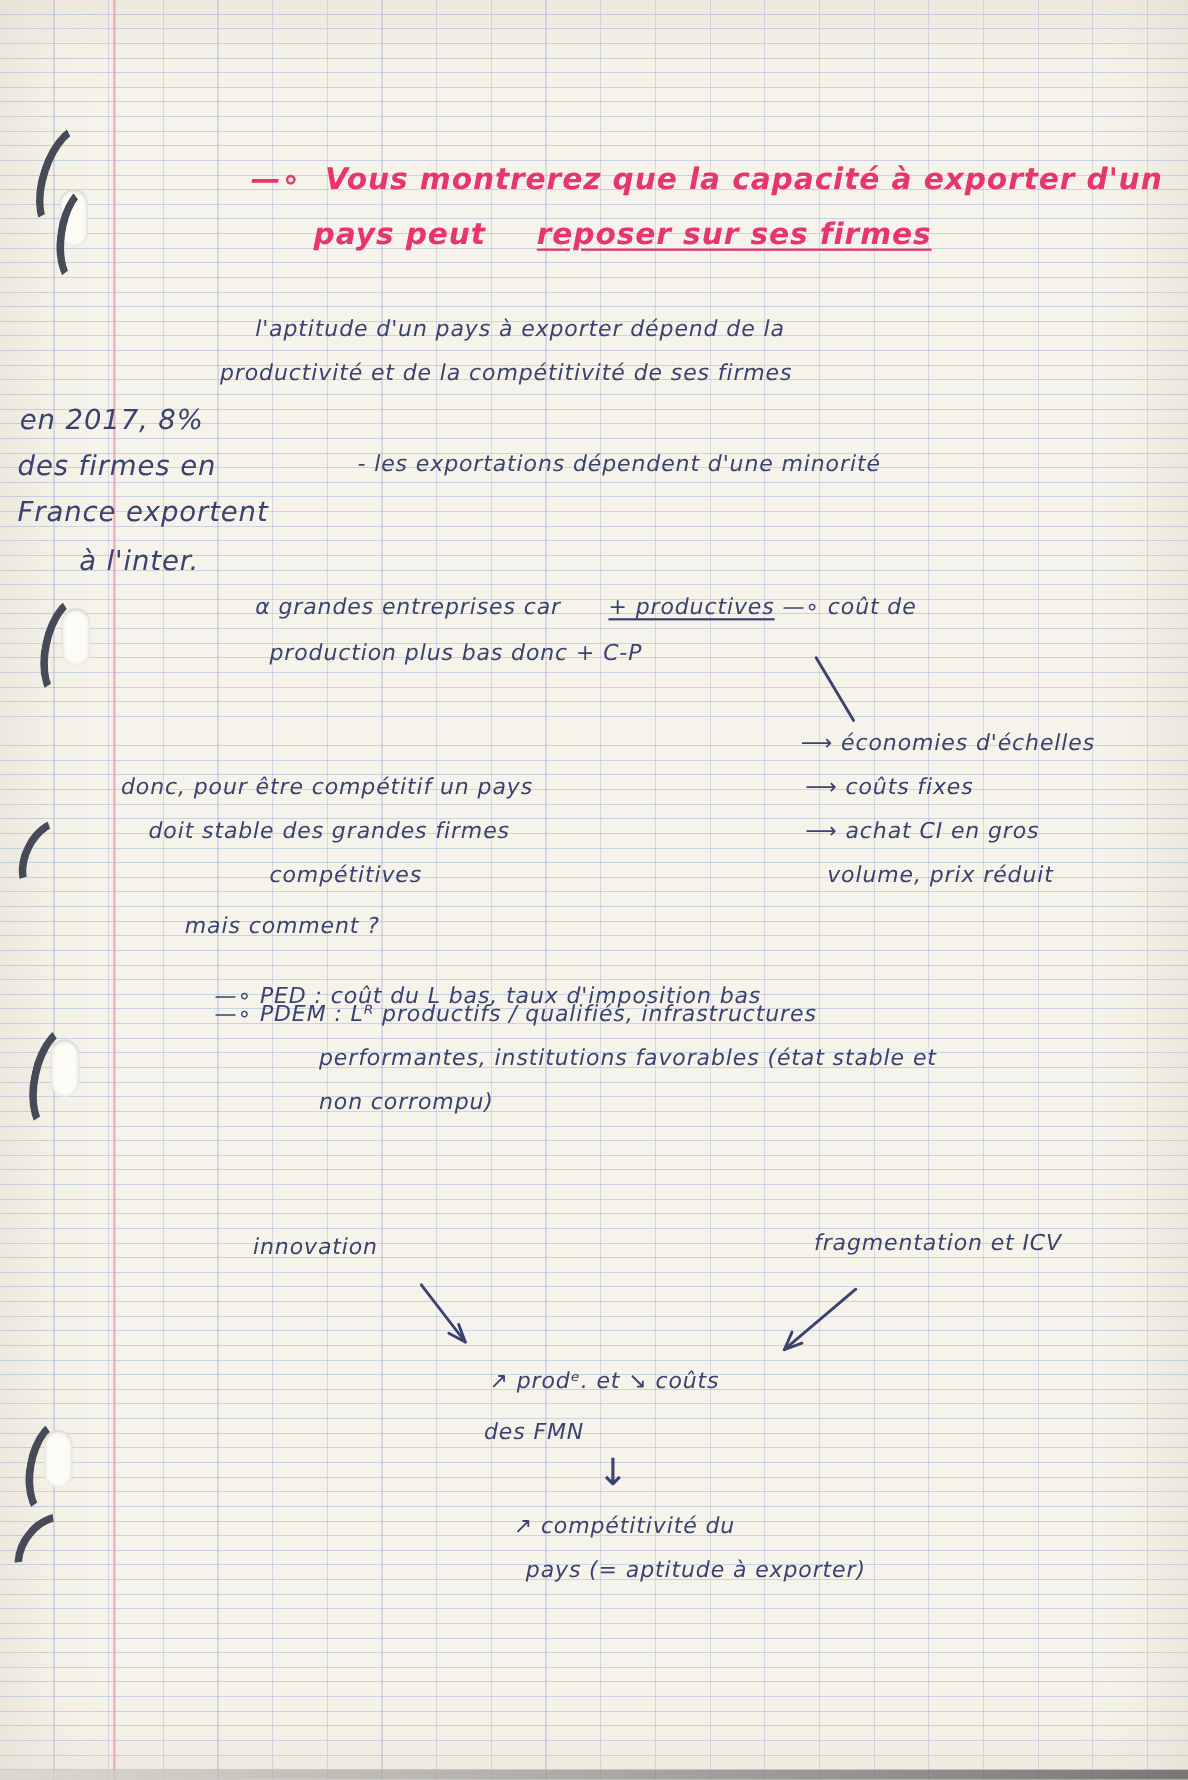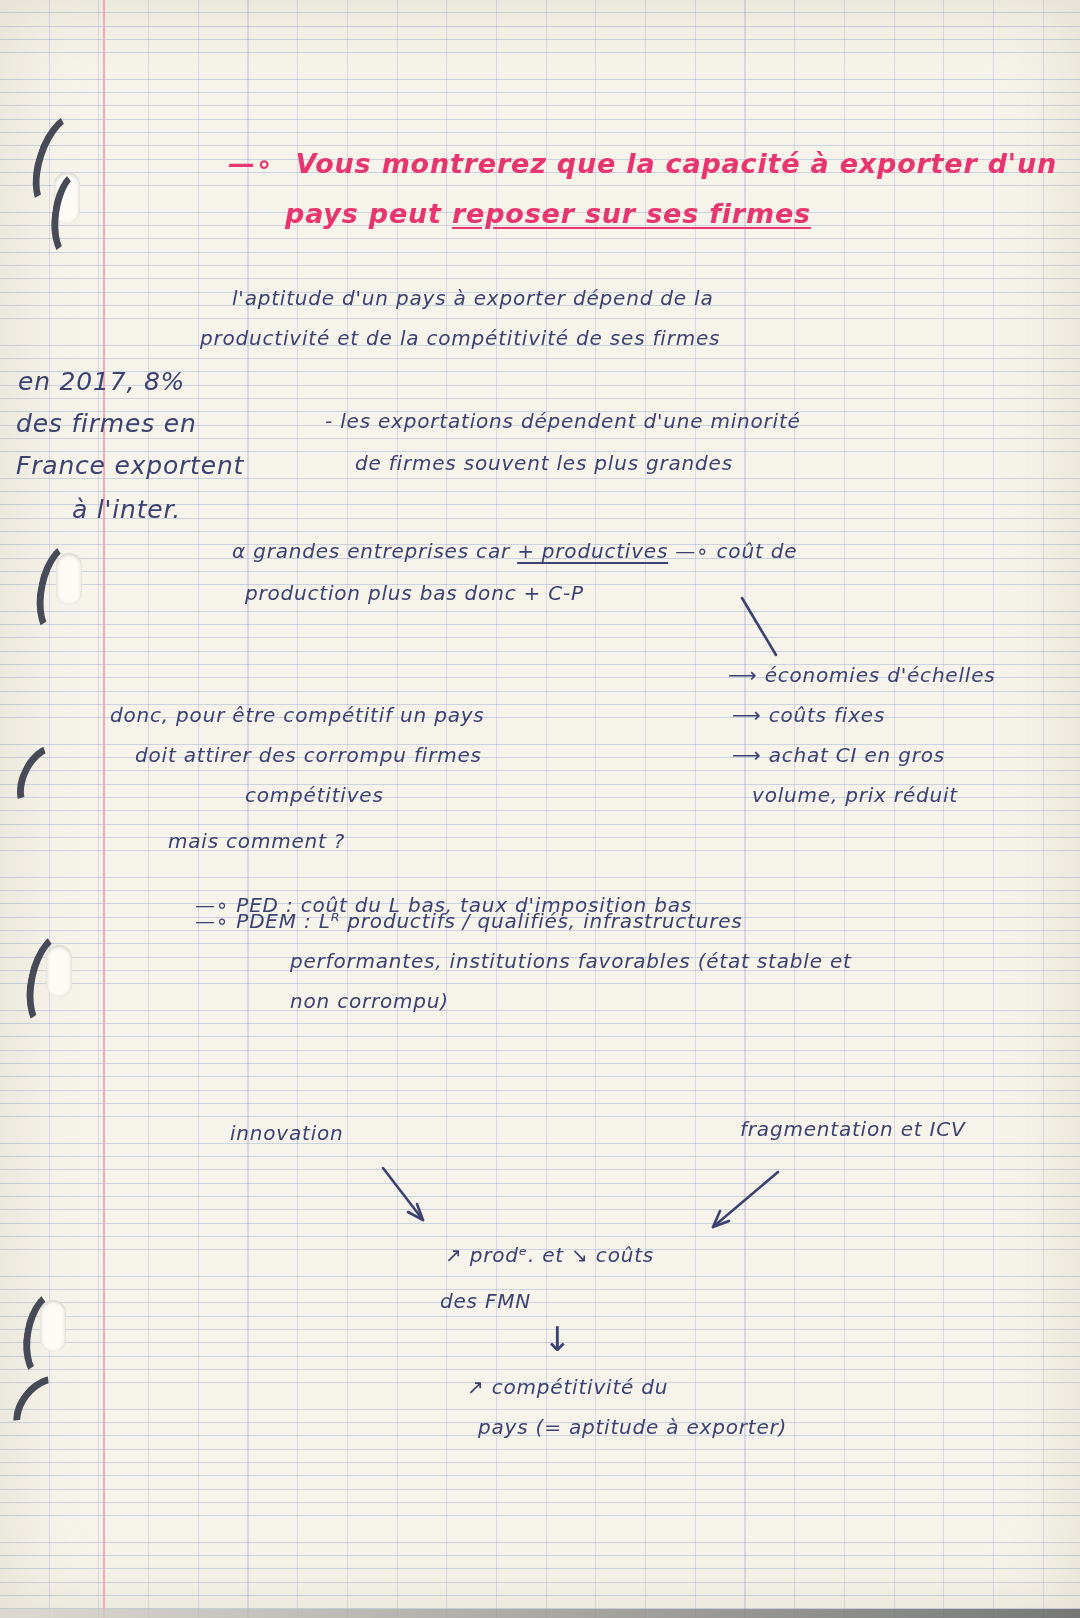--- a/index.html
+++ b/index.html
@@ -23,21 +23,21 @@
     position:absolute;left:103px;top:0;bottom:0;width:2px;
     background:#ec9fb2;opacity:.85;
   }
   .hw{
     position:absolute;white-space:nowrap;
     font-style:italic;letter-spacing:0.8px;line-height:1.15;
   }
   .blue{color:#3b4270;font-size:20px;}
   .pink{color:#e7356f;font-size:27px;font-weight:bold;}
   .mnote{font-size:25px;}
-  .u{text-decoration:underline;text-underline-offset:4px;}
+  .u{text-decoration:underline;text-underline-offset:4px;margin-left:36px;}
   .arrow-gap{margin-right:22px;}
   .big{font-size:34px;}
   
   .hole{
     position:absolute;width:26px;height:52px;border-radius:13px;
     background:#fcfbf6;box-shadow:inset 0 1px 4px rgba(0,0,0,0.22);
   }
   .ring{
     position:absolute;border:7px solid transparent;border-radius:50%;
     border-left-color:#474b57;
@@ -82,34 +82,33 @@
 
   <div class="hw blue" style="left:232px;top:287px;">l'aptitude d'un pays à exporter dépend de la</div>
   <div class="hw blue" style="left:200px;top:327px;">productivité et de la compétitivité de ses firmes</div>
 
   <div class="hw blue mnote" style="left:18px;top:368px;">en 2017, 8%</div>
   <div class="hw blue mnote" style="left:16px;top:410px;">des firmes en</div>
   <div class="hw blue mnote" style="left:16px;top:452px;">France exportent</div>
   <div class="hw blue mnote" style="left:72px;top:496px;text-align:right;">à l'inter.</div>
 
   <div class="hw blue" style="left:325px;top:410px;">- les exportations dépendent d'une minorité</div>
-  <div class="hw blue" style="left:355px;top:452px;">de firmes souvent les plus grandes</div>
 
   <div class="hw blue" style="left:232px;top:540px;">
     <span>α grandes entreprises car </span><span class="u">+ productives</span><span> —∘ coût de</span>
   </div>
   <div class="hw blue" style="left:245px;top:582px;">production plus bas donc + C-P</div>
 
   <div class="hw blue" style="left:728px;top:664px;">⟶ économies d'échelles</div>
   <div class="hw blue" style="left:732px;top:704px;">⟶ coûts fixes</div>
   <div class="hw blue" style="left:732px;top:744px;">⟶ achat CI en gros</div>
   <div class="hw blue" style="left:752px;top:784px;">volume, prix réduit</div>
 
   <div class="hw blue" style="left:110px;top:704px;">donc, pour être compétitif un pays</div>
-  <div class="hw blue" style="left:135px;top:744px;">doit attirer des corrompu firmes</div>
+  <div class="hw blue" style="left:135px;top:744px;">doit stable des grandes firmes</div>
   <div class="hw blue" style="left:245px;top:784px;">compétitives</div>
   <div class="hw blue" style="left:168px;top:830px;">mais comment ?</div>
 
   <div class="hw blue" style="left:195px;top:870px;margin-top:24px;">—∘ PED : coût du L bas, taux d'imposition bas</div>
   <div class="hw blue" style="left:195px;top:910px;">—∘ PDEM : Lᴿ productifs / qualifiés, infrastructures</div>
   <div class="hw blue" style="left:290px;top:950px;">performantes, institutions favorables (état stable et</div>
   <div class="hw blue" style="left:290px;top:990px;">non corrompu)</div>
 
   <div class="hw blue" style="left:230px;top:1122px;">innovation</div>
   <div class="hw blue" style="left:740px;top:1118px;">fragmentation et ICV</div>

